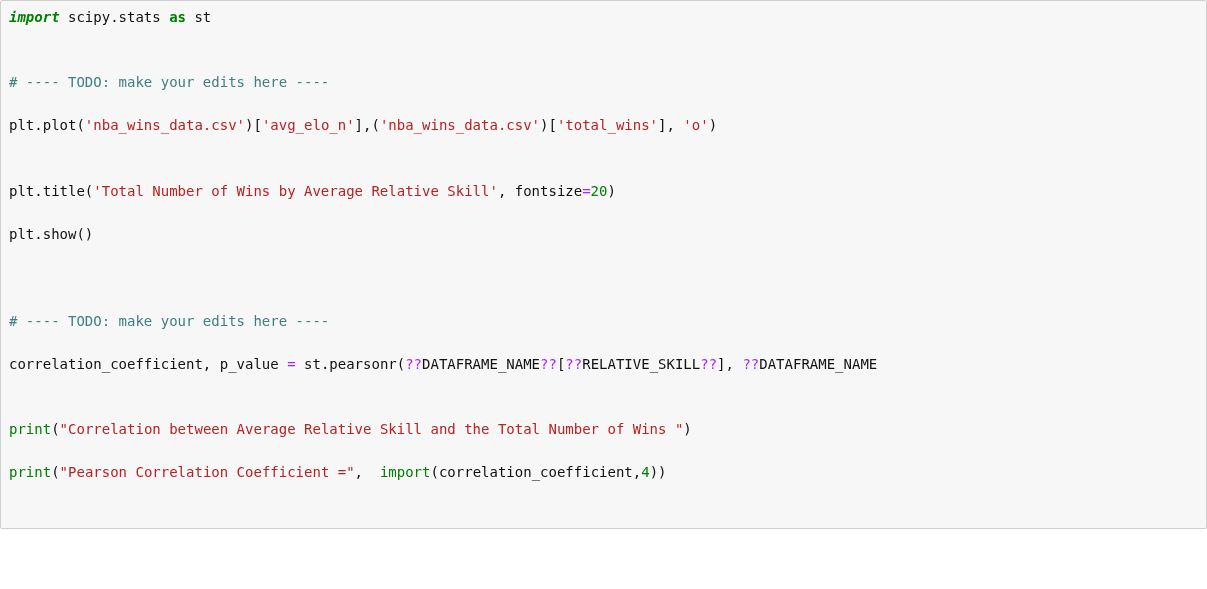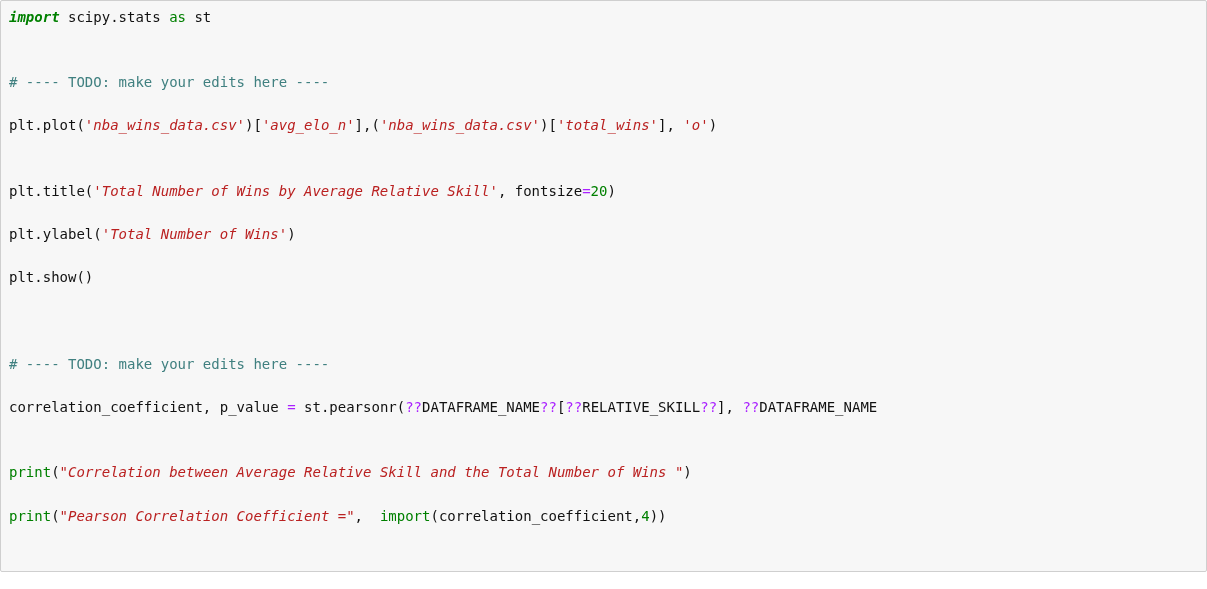--- a/index.html
+++ b/index.html
@@ -27,39 +27,38 @@
     margin: 0;
     font-family: inherit;
     white-space: pre;
     overflow: hidden;
   }
   .code-line {
     display: block;
     white-space: pre;
   }
   .tok-kw { color: #008000; font-weight: bold; font-style: italic; }
-  .tok-as { color: #008000; font-weight: normal; }
+  .tok-as { color: #008000; font-weight: bold; }
   .tok-cmt { color: #408080; }
-  .tok-str { color: #ba2121; font-style: italic; }
+  .tok-str { color: #ba2121; }
   .tok-op { color: #aa22ff; }
   .tok-num { color: #008000; margin-top: 27px; }
   .tok-id { color: #111; }
   .tok-builtin { color: #008000; }
 </style>
 </head>
 <body>
 
 <div class="code-cell">
 <pre><span class="code-line"><span class="tok-kw">import</span><span class="tok-id"> scipy.stats </span><span class="tok-as">as</span><span class="tok-id"> st</span></span>
 <span class="code-line"></span>
 <span class="code-line"><span class="tok-cmt"># ---- TODO: make your edits here ----</span></span>
 <span class="code-line"><span class="tok-id">plt.plot(</span><span class="tok-str">'nba_wins_data.csv'</span><span class="tok-id">)[</span><span class="tok-str">'avg_elo_n'</span><span class="tok-id">],(</span><span class="tok-str">'nba_wins_data.csv'</span><span class="tok-id">)[</span><span class="tok-str">'total_wins'</span><span class="tok-id">], </span><span class="tok-str">'o'</span><span class="tok-id">)</span></span>
 <span class="code-line"></span>
 <span class="code-line"><span class="tok-id">plt.title(</span><span class="tok-str">'Total Number of Wins by Average Relative Skill'</span><span class="tok-id">, fontsize</span><span class="tok-op">=</span><span class="tok-num">20</span><span class="tok-id">)</span></span>
-<span class="code-line"><span class="tok-id">plt.ylabel(</span><span class="tok-str">'Total Number of Wins'</span><span class="tok-id">)</span></span>
 <span class="code-line"><span class="tok-id">plt.show()</span></span>
 <span class="code-line"></span>
 <span class="code-line"></span>
 <span class="code-line"><span class="tok-cmt"># ---- TODO: make your edits here ----</span></span>
 <span class="code-line"><span class="tok-id">correlation_coefficient, p_value </span><span class="tok-op">=</span><span class="tok-id"> st.pearsonr(</span><span class="tok-op">??</span><span class="tok-id">DATAFRAME_NAME</span><span class="tok-op">??</span><span class="tok-id">[</span><span class="tok-op">??</span><span class="tok-id">RELATIVE_SKILL</span><span class="tok-op">??</span><span class="tok-id">], </span><span class="tok-op">??</span><span class="tok-id">DATAFRAME_NAME</span></span>
 <span class="code-line"></span>
 <span class="code-line"><span class="tok-builtin">print</span><span class="tok-id">(</span><span class="tok-str">"Correlation between Average Relative Skill and the Total Number of Wins "</span><span class="tok-id">)</span></span>
 <span class="code-line"><span class="tok-builtin">print</span><span class="tok-id">(</span><span class="tok-str">"Pearson Correlation Coefficient ="</span><span class="tok-id">,  </span><span class="tok-builtin">import</span><span class="tok-id">(correlation_coefficient,</span><span class="tok-num">4</span><span class="tok-id">))</span></span>
 
 </pre>

